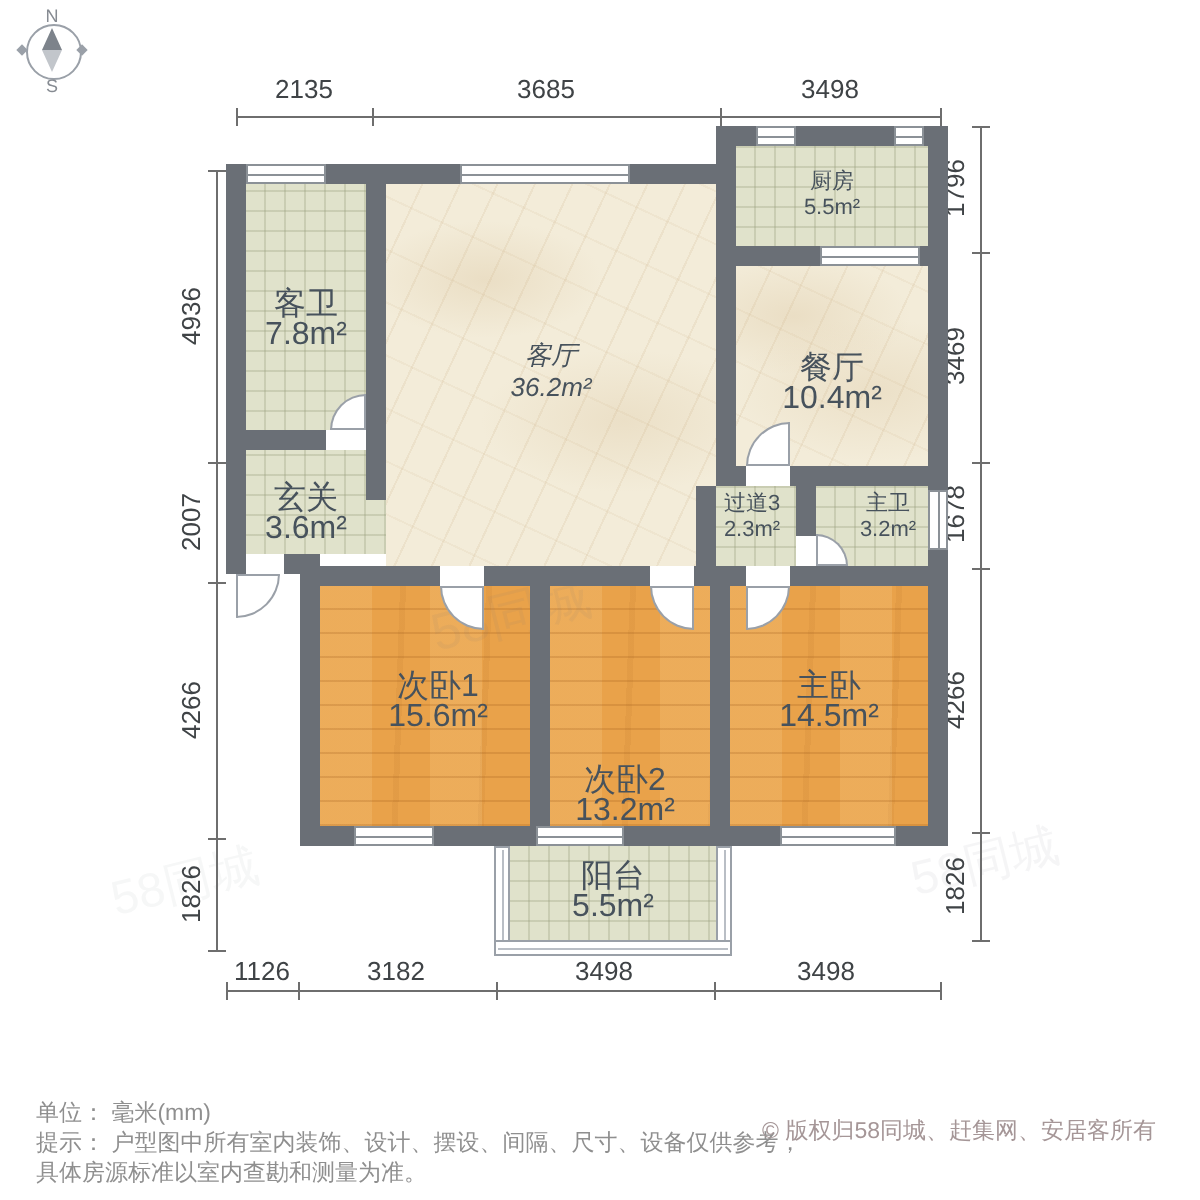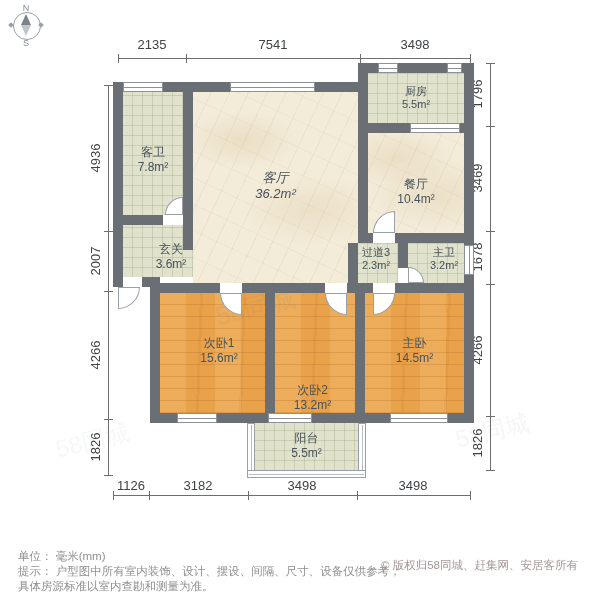--- a/index.html
+++ b/index.html
@@ -39,21 +39,21 @@
       repeating-linear-gradient(90deg, transparent 0 9px, rgba(150,156,122,.30) 9px 10px);
   }
   .floor-wood{
     background-color:#e9a24a;
     background-image:
       repeating-linear-gradient(180deg, transparent 0 11px, rgba(148,80,18,.20) 11px 12px),
       repeating-linear-gradient(90deg, rgba(255,228,175,.16) 0 26px, transparent 26px 55px),
       repeating-linear-gradient(92deg, transparent 0 40px, rgba(148,80,18,.08) 40px 43px);
   }
   
-  .rlabel{position:absolute;text-align:center;color:#47525c;font-size:12px;line-height:15px;}
+  .rlabel{position:absolute;text-align:center;color:#47525c;font-size:16px;line-height:15px;}
   .rlabel.small{font-size:11px;line-height:13px;}
   .rlabel.big{font-size:13px;line-height:16px;font-style:italic;}
   
   .dimline{position:absolute;background:#6e6e6e;}
   .tick{position:absolute;background:#6e6e6e;}
   .dimtext{position:absolute;font-size:13px;color:#3f4346;text-align:center;width:68px;height:14px;line-height:14px;}
   .dimtext.rot{transform:rotate(-90deg);}
   
   #compass{position:absolute;left:6px;top:2px;width:40px;height:46px;}
   #compass .circle{position:absolute;left:7px;top:10px;width:26px;height:26px;border:1px solid #9aa0a8;border-radius:50%;}
@@ -98,21 +98,21 @@
   <div class="room floor-green" style="left:255px;top:423px;width:103px;height:47px;"></div>
 
   <div class="wm" style="left:215px;top:290px;">58同城</div>
   <div class="wm" style="left:55px;top:425px;font-size:24px;color:rgba(110,115,125,.06);">58同城</div>
   <div class="wm" style="left:455px;top:415px;font-size:24px;color:rgba(110,115,125,.07);">58同城</div>
 
   <div class="rlabel" style="left:123px;top:145px;width:60px;">
     <div>客卫</div>
     <div>7.8m²</div>
   </div>
-  <div class="rlabel" style="left:123px;top:242px;width:60px;padding-left:18px;">
+  <div class="rlabel" style="left:123px;top:242px;width:60px;">
     <div>玄关</div>
     <div>3.6m²</div>
   </div>
   <div class="rlabel big" style="left:193px;top:170px;width:165px;">
     <div>客厅</div>
     <div>36.2m²</div>
   </div>
   <div class="rlabel small" style="left:368px;top:85px;width:96px;">
     <div>厨房</div>
     <div>5.5m²</div>
@@ -140,21 +140,21 @@
   <div class="rlabel" style="left:365px;top:336px;width:99px;">
     <div>主卧</div>
     <div>14.5m²</div>
   </div>
   <div class="rlabel" style="left:255px;top:431px;width:103px;">
     <div>阳台</div>
     <div>5.5m²</div>
   </div>
 
   <div class="dimtext" style="left:118px;top:38px;">2135</div>
-  <div class="dimtext" style="left:239px;top:38px;">7541</div>
+  <div class="dimtext" style="left:239px;top:38px;">3685</div>
   <div class="dimtext" style="left:381px;top:38px;">3498</div>
 
   <div class="dimtext rot" style="left:62px;top:151px;">4936</div>
   <div class="dimtext rot" style="left:62px;top:254px;">2007</div>
   <div class="dimtext rot" style="left:62px;top:348px;">4266</div>
   <div class="dimtext rot" style="left:62px;top:440px;">1826</div>
 
   <div class="dimtext rot" style="left:444px;top:87px;">1796</div>
   <div class="dimtext rot" style="left:444px;top:171px;">3469</div>
   <div class="dimtext rot" style="left:444px;top:250px;">1678</div>

